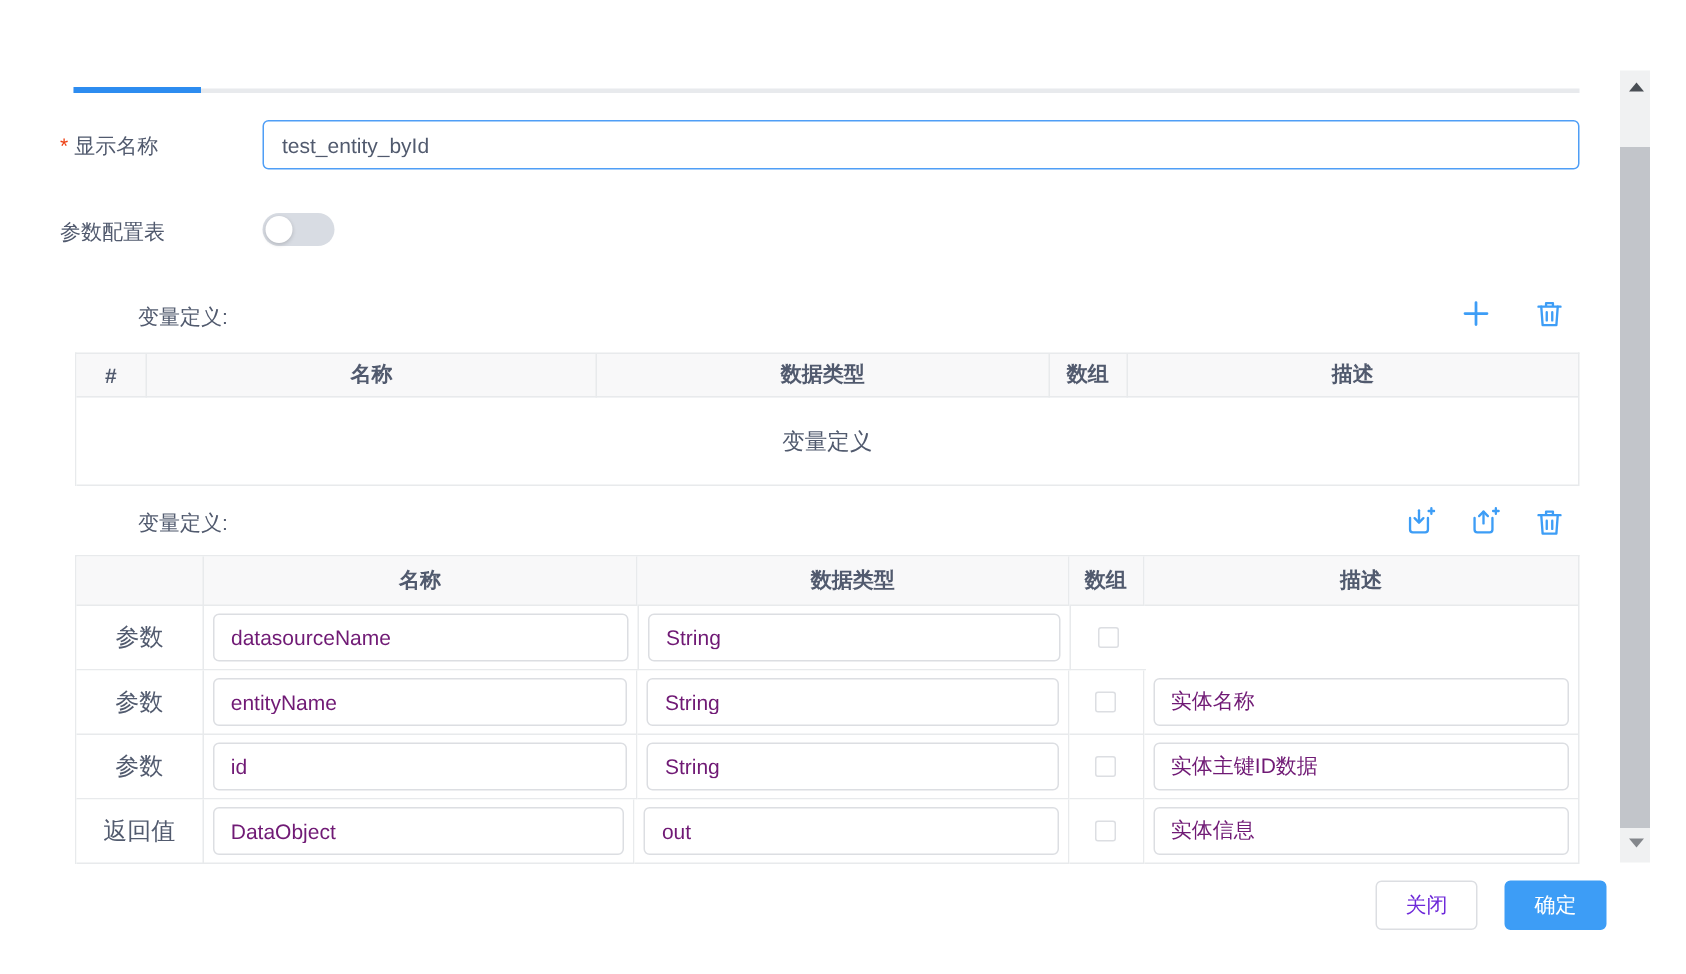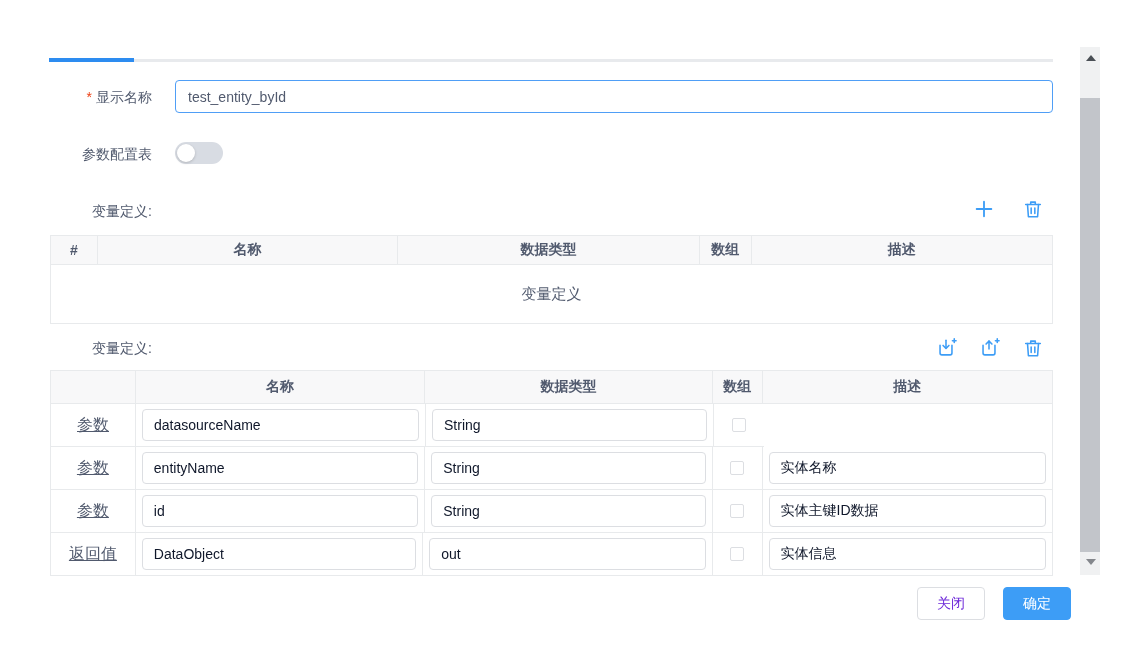--- a/index.html
+++ b/index.html
@@ -5,21 +5,21 @@
   * { margin:0; padding:0; box-sizing:border-box; }
   html,body { background:#fff; }
   body { font-family:"Liberation Sans", sans-serif; color:#515a6e; }
   .stage { position:relative; width:1124px; height:649px; background:#fff; overflow:hidden; }
 
   
   .tabs-divider { position:absolute; left:49px; top:59px; width:1004px; height:3px; background:#e8eaed; }
   .tab-indicator { position:absolute; left:49px; top:58px; width:85px; height:4px; background:#2d8cf0; }
 
   
-  .form-label { position:absolute; left:40px; width:112px; text-align:right; font-size:14px; color:#515a6e; }
+  .form-label { position:absolute; left:40px; width:112px; text-align:left; font-size:14px; color:#515a6e; }
   .req { color:#ed4014; margin-right:4px; }
   .name-input { position:absolute; left:175px; top:80px; width:878px; height:33px; border:1px solid #4f9ef6;
     border-radius:4px; font-size:14px; color:#515a6e; padding:0 12px; outline:none; font-family:"Liberation Sans", sans-serif; background:#fff; }
 
   .toggle { position:absolute; left:175px; top:142px; width:48px; height:22px; background:#d8dce3; border-radius:11px; cursor:pointer; }
   .toggle .knob { position:absolute; left:2px; top:2px; width:18px; height:18px; background:#fff; border-radius:50%; box-shadow:0 1px 3px rgba(0,0,0,.18); }
 
   
   .section-label { position:absolute; left:47px; font-size:14px; color:#515a6e;margin-left:45px; }
 
@@ -36,26 +36,26 @@
   .td { display:flex; align-items:center; justify-content:center; border-right:1px solid #e8eaec; border-bottom:1px solid #e8eaec; background:#fff; }
   .td:last-child { border-right:none; }
 
   
   .v-c0 { width:47px; }  .v-c1 { width:301px; } .v-c2 { width:302px; } .v-c3 { width:52px; } .v-c4 { width:301px; }
   .vars-head .th { height:29px; }
   .vars-empty { height:59px; display:flex; align-items:center; justify-content:center; color:#515a6e;
                 font-size:15px; border-bottom:1px solid #e8eaec; background:#fff; }
 
   
-  .p-c0 { width:85px;text-decoration:underline; } .p-c1 { width:290px; } .p-c2 { width:288px; } .p-c3 { width:50px; } .p-c4 { width:290px; }
+  .p-c0 { width:85px; } .p-c1 { width:290px; } .p-c2 { width:288px; } .p-c3 { width:50px; } .p-c4 { width:290px; }
   .params-head .th { height:33px; }
   .params-row .td { height:43px; }
   .kind-cell { font-size:16px; color:#515a6e; }
   .cell-input { width:calc(100% - 12px); height:32px; border:1px solid #dcdee2; border-radius:4px; padding:0 11px;
-    font-size:14px; color:#0f172a; outline:none; background:#fff; font-family:"Liberation Sans", sans-serif; }
+    font-size:14px; color:#701a75; outline:none; background:#fff; font-family:"Liberation Sans", sans-serif; }
   .checkbox { width:14px; height:14px; border:1px solid #dcdee2; border-radius:2px; background:#fff; cursor:pointer; }
 
   
   .btn { position:absolute; top:587px; width:68px; height:33px; border-radius:4px; font-size:14px;
          display:flex; align-items:center; justify-content:center; cursor:pointer; font-family:"Liberation Sans", sans-serif; }
   .btn-close { left:917px; background:#fff; border:1px solid #dcdee2; color:#6d28d9; }
   .btn-ok { left:1003px; background:#3d9df6; border:1px solid #3d9df6; color:#fff; }
 
   
   .sb-track { position:absolute; left:1080px; top:47px; width:20px; height:528px; background:#f0f1f2; }

